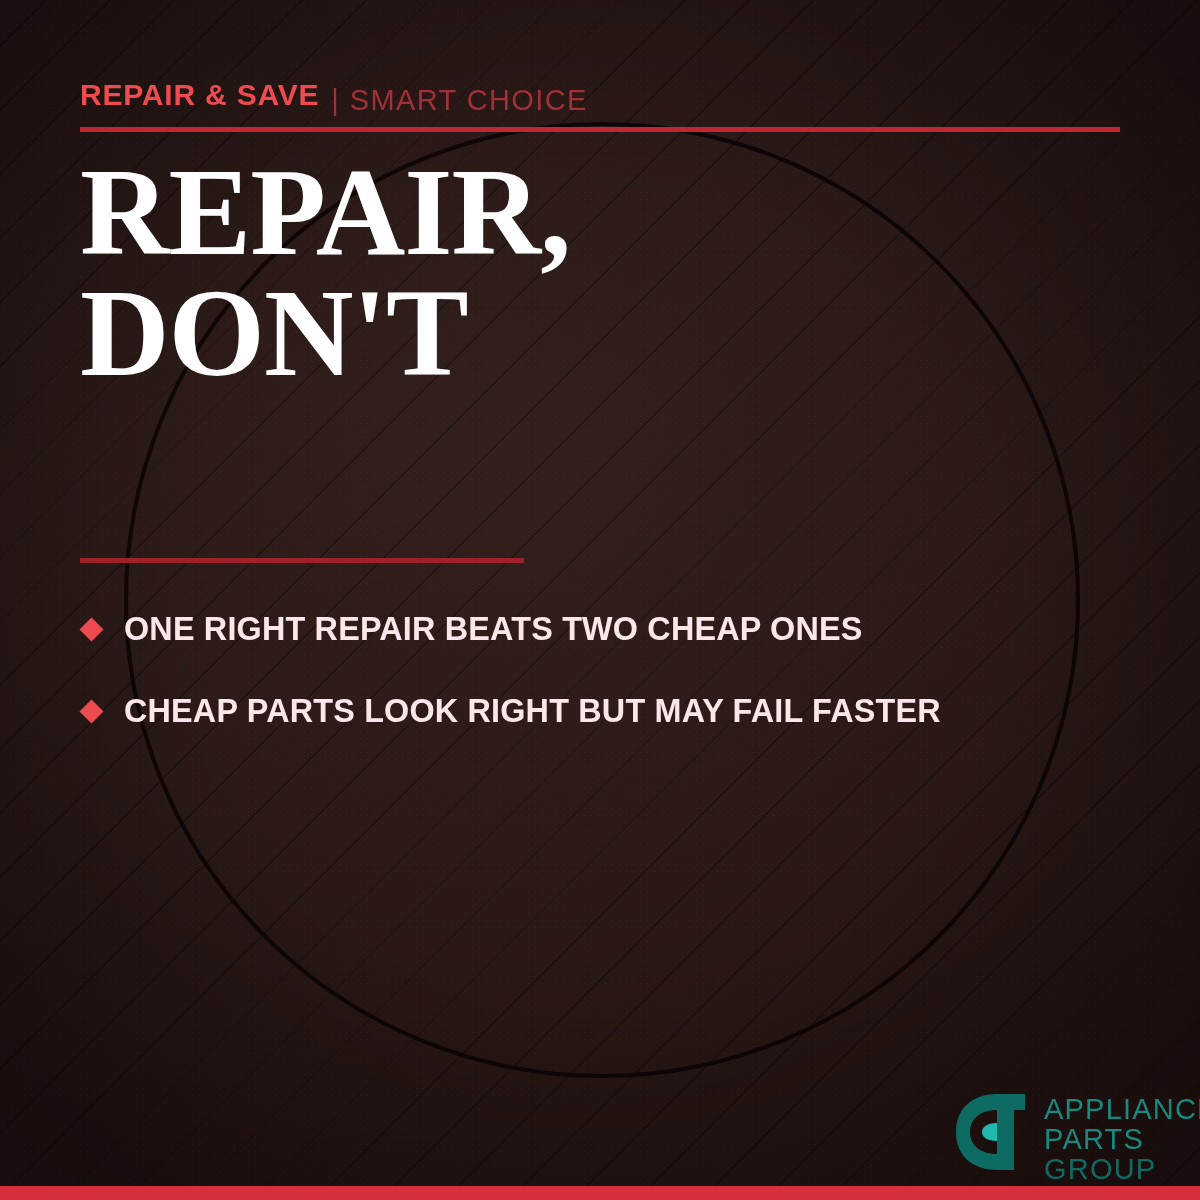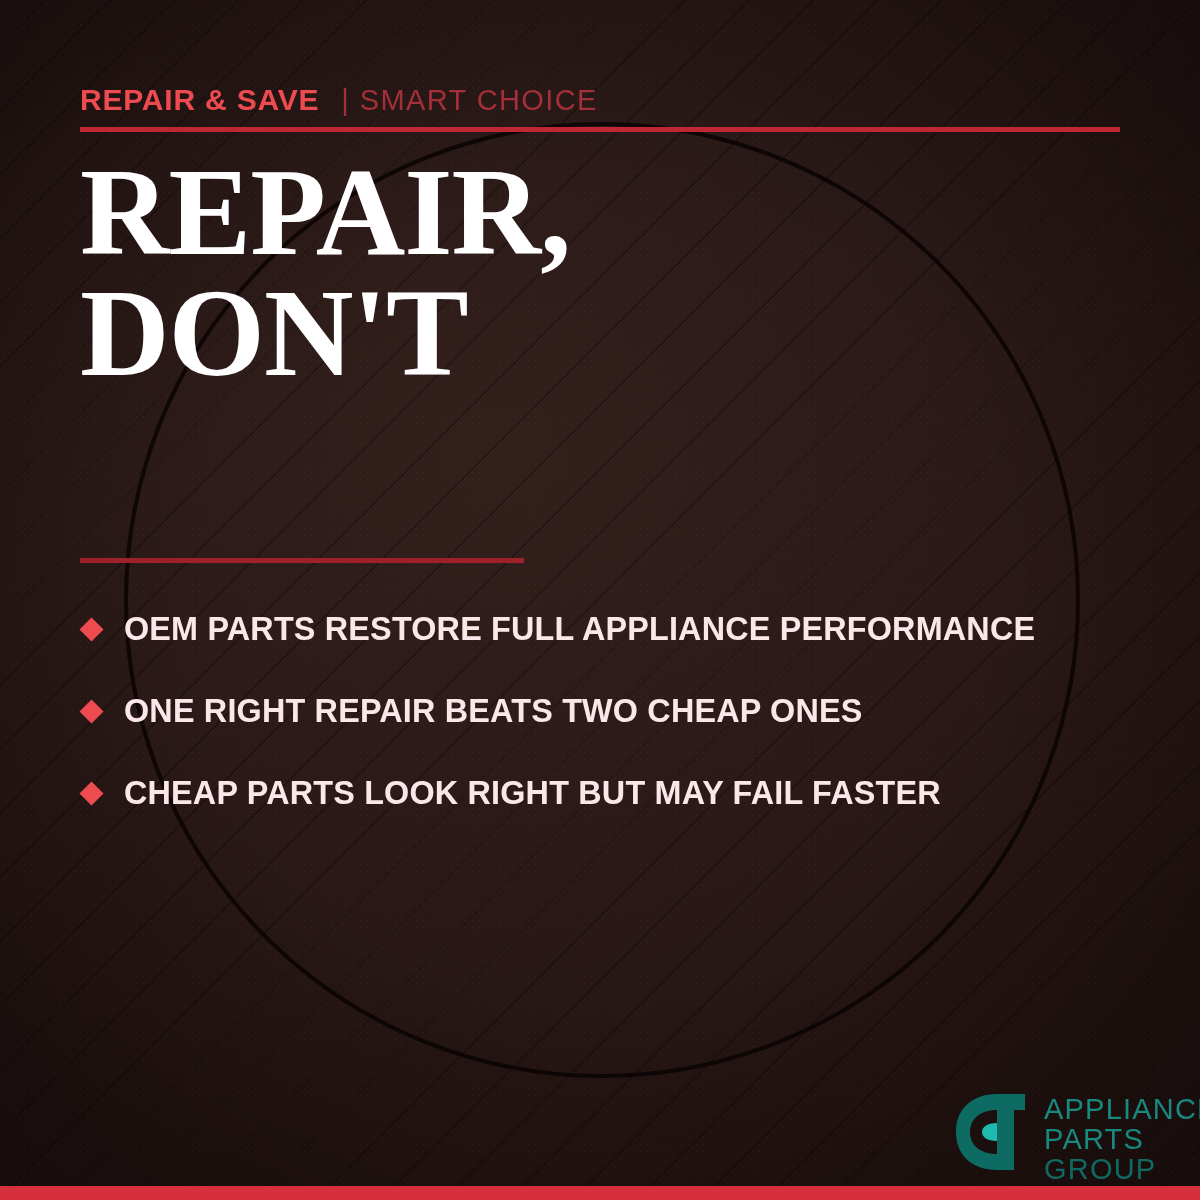--- a/index.html
+++ b/index.html
@@ -62,22 +62,22 @@
     border: 4px solid rgba(10,4,4,0.85);
     box-sizing: border-box;
   }
 
   
   .header-row {
     position: absolute;
     left: 80px;
     top: 74px;
     display: flex;
-    align-items: flex-end;
-    gap: 22px;
+    align-items: center;
+    gap: 12px;
     white-space: nowrap;
   }
   .eyebrow-main {
     font-family: "Liberation Sans", sans-serif;
     font-weight: 700;
     font-size: 30px;
     letter-spacing: 0.8px;
     color: #ee4b50;
     line-height: 1;
   }
@@ -213,24 +213,20 @@
   <div class="rule-top"></div>
 
   <div class="headline">
     <span class="ln">REPAIR,</span>
     <span class="ln">DON'T</span>
   </div>
 
   <div class="rule-mid"></div>
 
   <div class="bullets">
-    <div class="bullet-row">
-      <span class="diamond"></span>
-      <span class="bullet-text">OEM PARTS RESTORE FULL APPLIANCE PERFORMANCE</span>
-    </div>
     <div class="bullet-row">
       <span class="diamond"></span>
       <span class="bullet-text">ONE RIGHT REPAIR BEATS TWO CHEAP ONES</span>
     </div>
     <div class="bullet-row">
       <span class="diamond"></span>
       <span class="bullet-text">CHEAP PARTS LOOK RIGHT BUT MAY FAIL FASTER</span>
     </div>
   </div>
 

